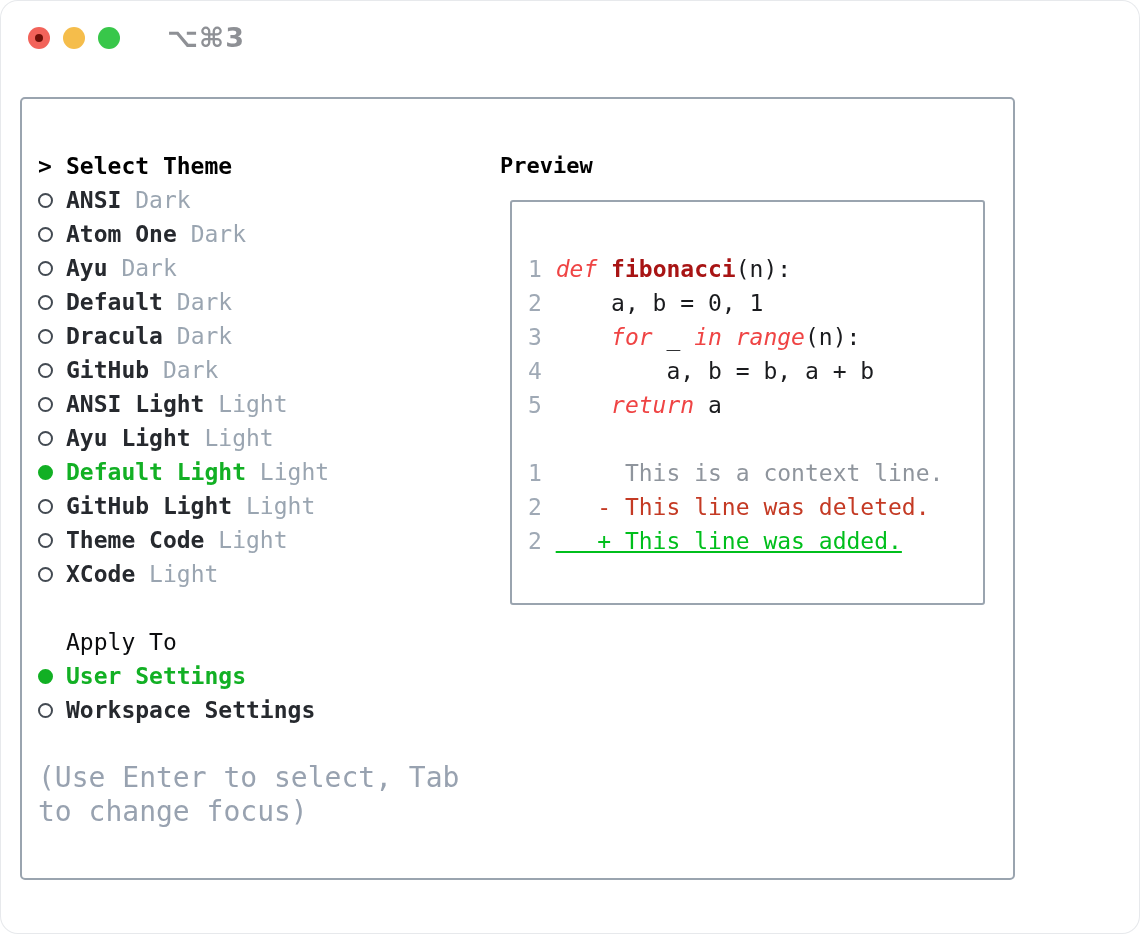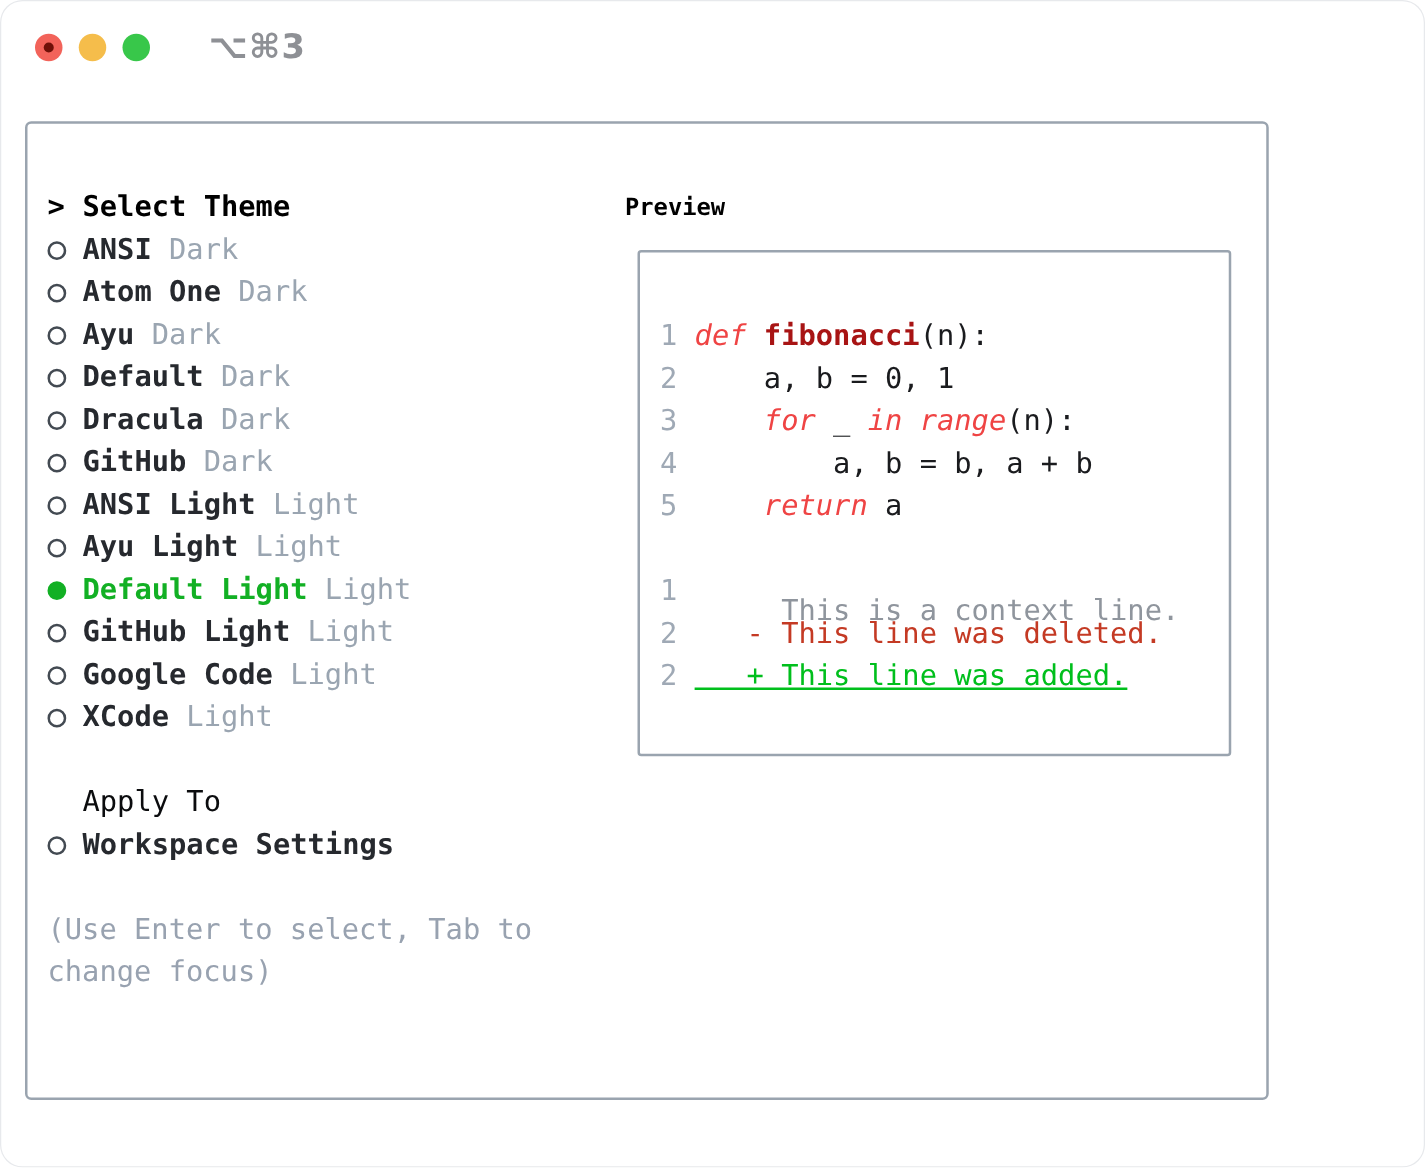--- a/index.html
+++ b/index.html
@@ -46,39 +46,39 @@
   .radio{
     width:11px;height:11px;border:2px solid #434a52;border-radius:50%;
     display:inline-block;background:transparent;
   }
   .radio.on{background:#12b024;border-color:#12b024;}
   .name{color:#26292e;font-weight:bold;}
   .name.sel{color:#12b024;}
   .variant{color:#9aa5b1;margin-left:1ch;}
   .spacer{height:34px;}
   .hint{
-    width:425px;color:#98a2b0;font-size:23px;line-height:34px;
+    width:425px;color:#98a2b0;font-size:28px;line-height:34px;
     white-space:normal;
   }
   
   .preview-title{
     position:absolute;left:478px;top:50px;height:34px;line-height:34px;
-    font-size:19px;font-weight:bold;color:#000;
+    font-size:22px;font-weight:bold;color:#000;
   }
   .preview-box{
     position:absolute;left:488px;top:101px;width:475px;height:405px;
     border:2px solid #9aa4af;border-radius:3px;box-sizing:border-box;
     padding:50px 0 0 16px;background:#fff;
   }
   .codeline{display:flex;height:34px;line-height:34px;font-size:23px;white-space:pre;}
   .lnum{width:1ch;flex:none;text-align:right;color:#9fa9b5;margin-right:1ch;}
   .kw{color:#ef4444;font-style:italic;}
   .fn{color:#a81414;font-weight:bold;}
   .pl{color:#1a1b1e;}
-  .ctx{color:#8f959d;margin-top:16px;}
+  .ctx{color:#8f959d;}
   .del{color:#c43a24;}
   .add{color:#00bf1c;text-decoration:underline;}
 </style>
 </head>
 <body>
 
 <div class="window">
 
   <div class="traffic">
     <div class="tlight close"></div>
@@ -99,32 +99,33 @@
           <div class="row"><span class="pfx"><span class="radio"></span></span><span class="name">ANSI</span><span class="variant">Dark</span></div>
           <div class="row"><span class="pfx"><span class="radio"></span></span><span class="name">Atom One</span><span class="variant">Dark</span></div>
           <div class="row"><span class="pfx"><span class="radio"></span></span><span class="name">Ayu</span><span class="variant">Dark</span></div>
           <div class="row"><span class="pfx"><span class="radio"></span></span><span class="name">Default</span><span class="variant">Dark</span></div>
           <div class="row"><span class="pfx"><span class="radio"></span></span><span class="name">Dracula</span><span class="variant">Dark</span></div>
           <div class="row"><span class="pfx"><span class="radio"></span></span><span class="name">GitHub</span><span class="variant">Dark</span></div>
           <div class="row"><span class="pfx"><span class="radio"></span></span><span class="name">ANSI Light</span><span class="variant">Light</span></div>
           <div class="row"><span class="pfx"><span class="radio"></span></span><span class="name">Ayu Light</span><span class="variant">Light</span></div>
           <div class="row"><span class="pfx"><span class="radio on"></span></span><span class="name sel">Default Light</span><span class="variant">Light</span></div>
           <div class="row"><span class="pfx"><span class="radio"></span></span><span class="name">GitHub Light</span><span class="variant">Light</span></div>
-          <div class="row"><span class="pfx"><span class="radio"></span></span><span class="name">Google Code</span><span class="variant">Light</span></div>
+          <div class="row"><span class="pfx"><span class="radio"></span></span><span class="name">Theme Code</span><span class="variant">Light</span></div>
           <div class="row"><span class="pfx"><span class="radio"></span></span><span class="name">XCode</span><span class="variant">Light</span></div>
         </div>
 
       <div class="spacer"></div>
 
       <div class="row">
         <span class="pfx"></span>
         <span class="applyhdr">Apply To</span>
       </div>
 
       <div id="apply-rows">
+          <div class="row"><span class="pfx"><span class="radio on"></span></span><span class="name sel">User Settings</span></div>
           <div class="row"><span class="pfx"><span class="radio"></span></span><span class="name">Workspace Settings</span></div>
         </div>
 
       <div class="spacer"></div>
 
       <div class="hint">(Use Enter to select, Tab to change focus)</div>
     </div>
 
     <div class="preview-title">Preview</div>
 

